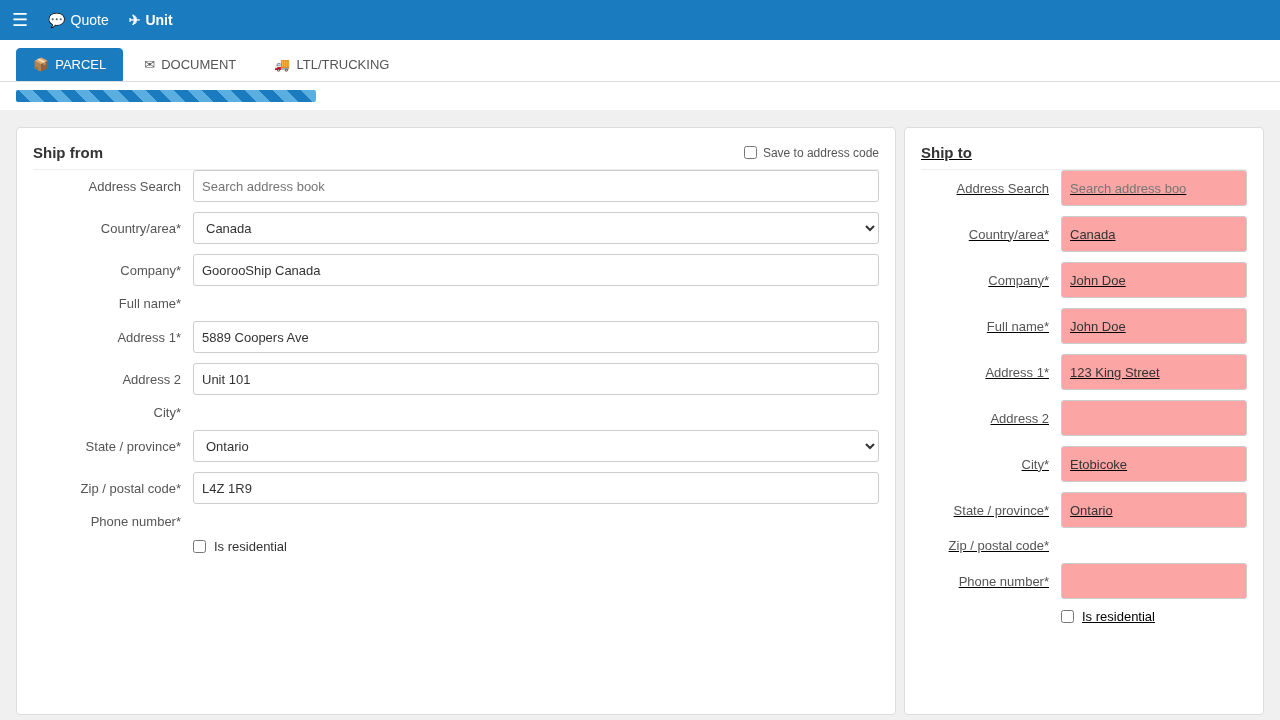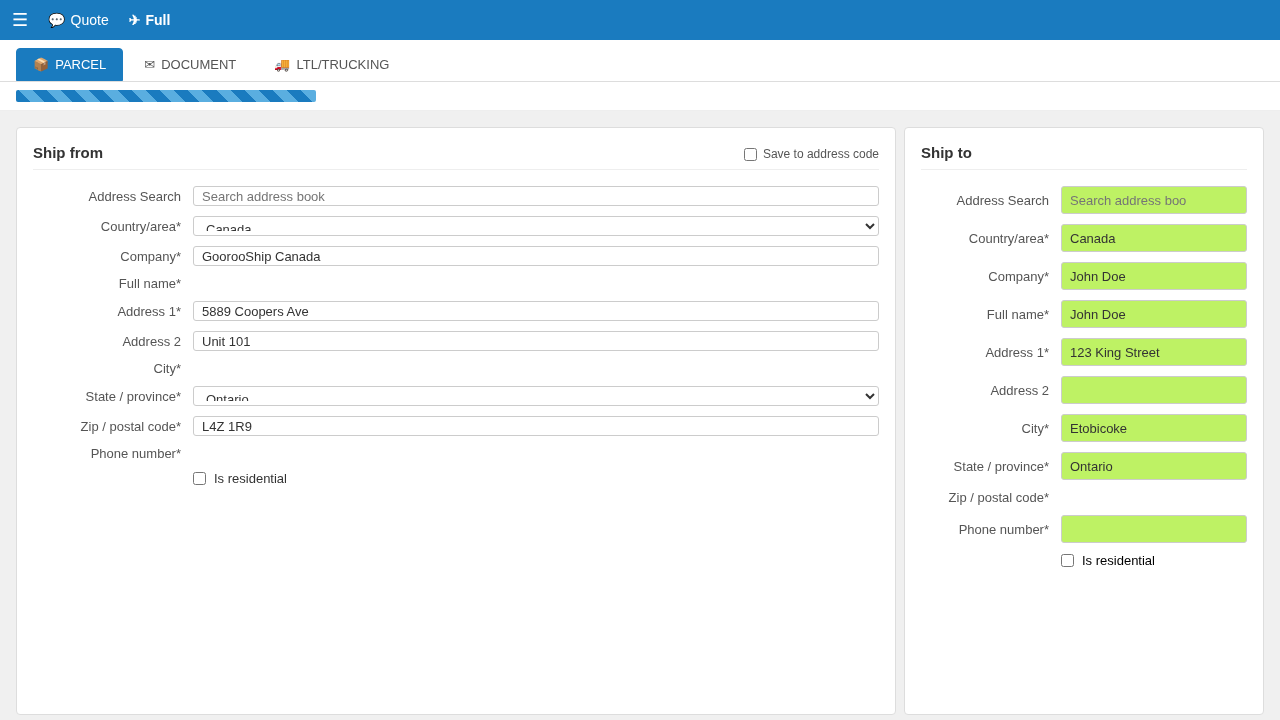--- a/index.html
+++ b/index.html
@@ -83,27 +83,26 @@
 
     
     .card {
       background: white;
       border: 1px solid #ddd;
       border-radius: 4px;
       padding: 16px;
       flex: 1;
     }
     .card-left { margin-right: 8px; }
-    .card-right { flex: 0 0 360px; overflow: hidden; }
+    .card-right { flex: 0 0 360px; overflow: hidden; text-decoration: underline; }
 
     .card-header {
       display: flex;
-      align-items: flex-end;
+      align-items: center;
       justify-content: space-between;
-      margin-bottom: 16px;
       padding-bottom: 8px;
       border-bottom: 1px solid #eee;
     }
     .card-title {
       font-size: 15px;
       font-weight: bold;
       color: #333;
     }
     .save-address-btn {
       display: flex;
@@ -124,21 +123,21 @@
     .form-label {
       width: 160px;
       text-align: right;
       padding-right: 12px;
       color: #555;
       font-size: 13px;
       flex-shrink: 0;
     }
     .form-control {
       flex: 1;
-      height: 20px;
+      height: 32px;
       border: 1px solid #ccc;
       border-radius: 3px;
       padding: 4px 8px;
       font-size: 13px;
       outline: none;
       color: #333;
     }
     select.form-control { background: white; }
 
     .checkbox-row {
@@ -160,28 +159,28 @@
     .right-form-label {
       width: 140px;
       text-align: right;
       padding-right: 12px;
       color: #555;
       font-size: 13px;
       flex-shrink: 0;
     }
     .right-form-control {
       flex: 1;
-      height: 28px;
+      height: 36px;
       border: 1px solid #ccc;
       border-radius: 3px;
       padding: 4px 8px;
       font-size: 13px;
       outline: none;
       color: #333;
-      background: #bef264;
+      background: #fca5a5;
       min-width: 0;
     }
     .right-checkbox-row {
       display: flex;
       align-items: center;
       margin-left: 140px;
       gap: 8px;
       margin-top: 8px;
     }
   </style>
@@ -189,21 +188,21 @@
 <body>
 
 <div class="topnav">
   <span class="topnav-menu">☰</span>
   <a class="topnav-item">
     <span>💬</span>
     <span>Quote</span>
   </a>
   <a class="topnav-item active">
     <span>✈</span>
-    <span>Full</span>
+    <span>Unit</span>
   </a>
 </div>
 
 <div class="tabbar">
   <div class="tab active">
     <span>📦</span>
     <span>PARCEL</span>
   </div>
   <div class="tab">
     <span>✉</span>

